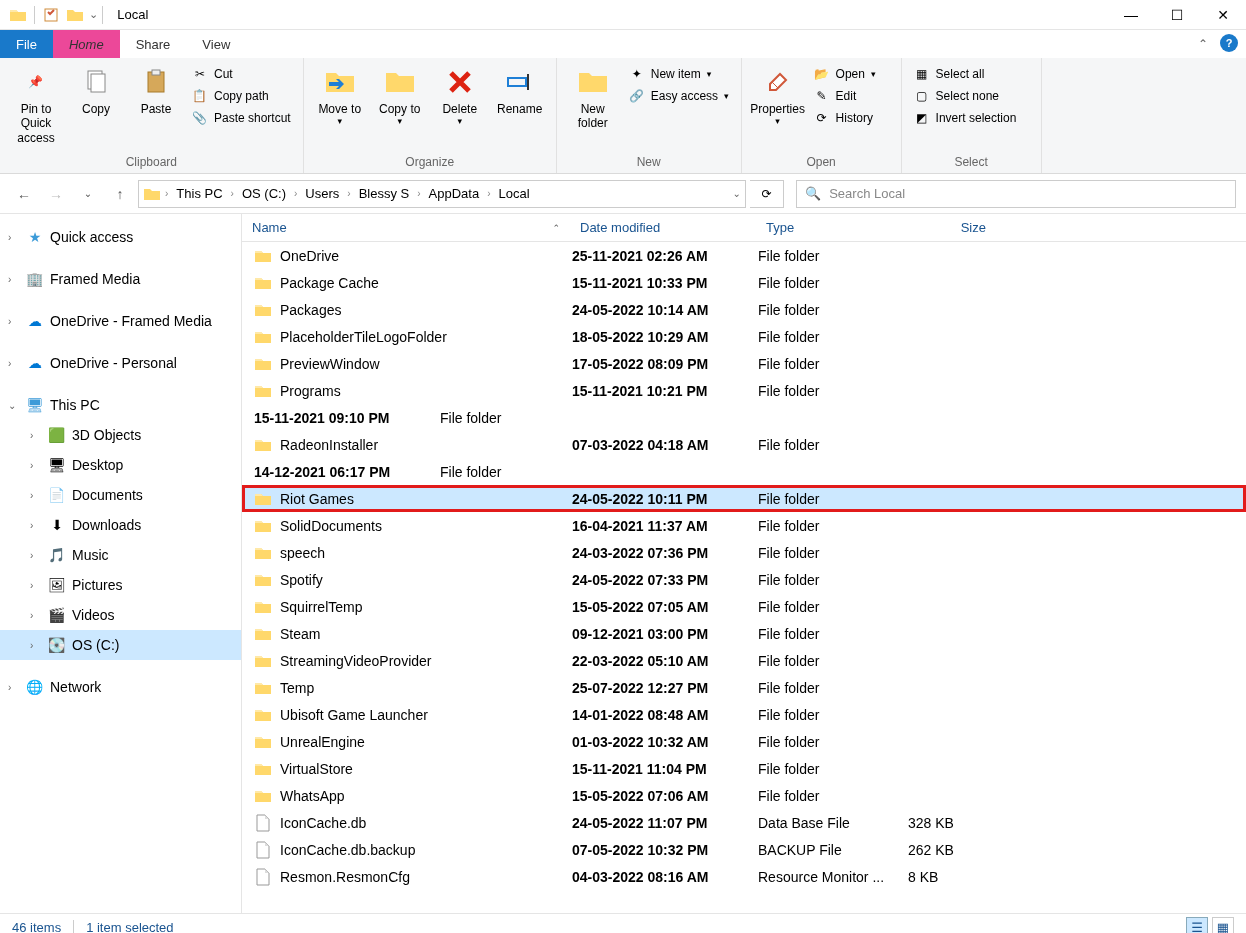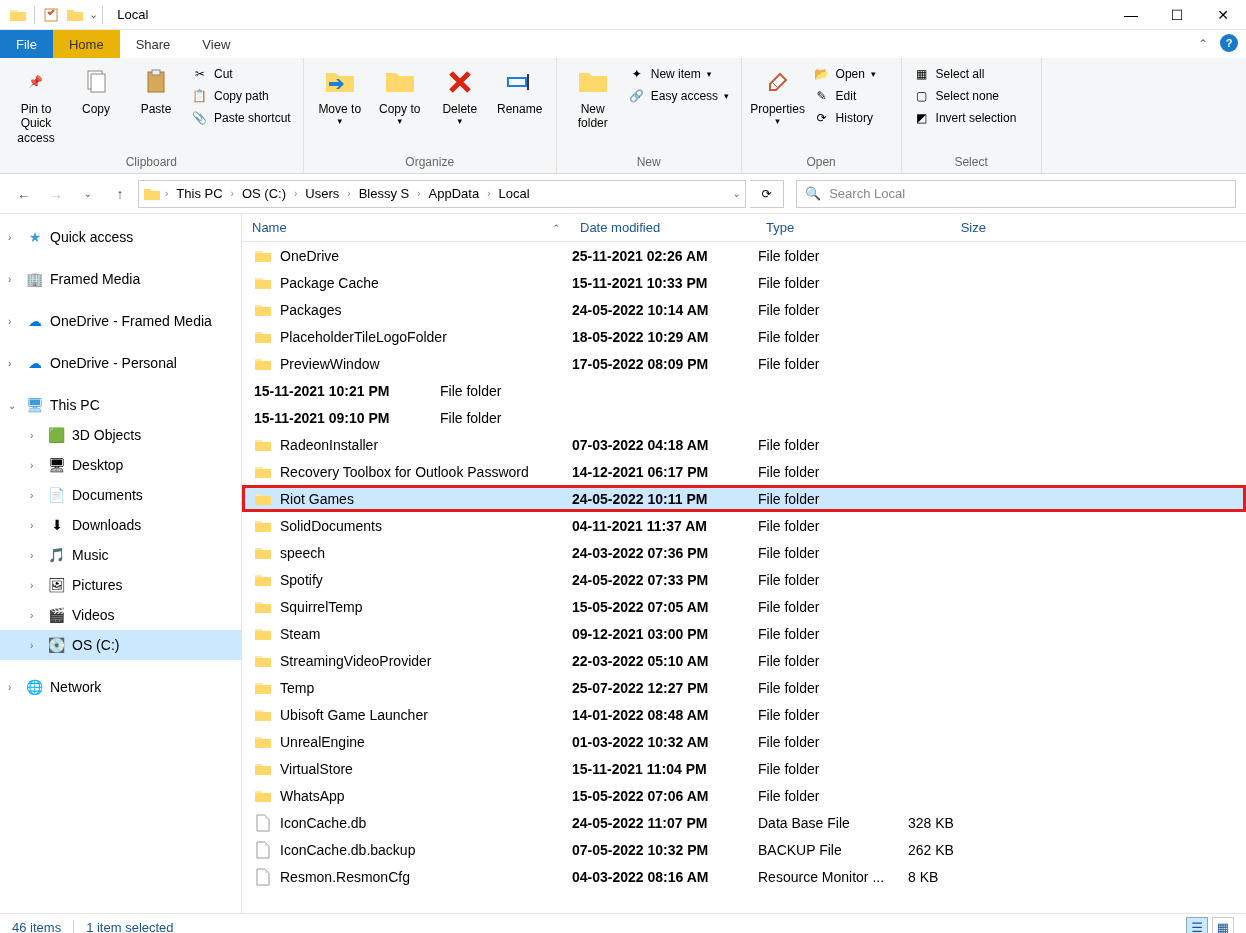--- a/index.html
+++ b/index.html
@@ -10,21 +10,21 @@
 .title-bar .qat-ico { width: 18px; height: 18px; margin: 0 3px; display: flex; align-items: center; justify-content: center; }
 .title-bar .sep { width: 1px; height: 18px; background: #ccc; margin: 0 4px; }
 .title-bar .title { margin-left: 10px; font-size: 13px; }
 .win-controls { margin-left: auto; display: flex; }
 .win-controls .wc { width: 46px; height: 30px; display: flex; align-items: center; justify-content: center; font-size: 14px; }
 
 
 .ribbon-tabs { height: 28px; display: flex; align-items: stretch; background: #fff; }
 .ribbon-tabs .tab { padding: 0 16px; display: flex; align-items: center; font-size: 13px; color: #333; }
 .ribbon-tabs .tab.file { background: #1979ca; color: #fff; }
-.ribbon-tabs .tab.active { background: #eab308; }
+.ribbon-tabs .tab.active { background: #ec4899; font-style: italic; }
 .ribbon-tabs .chev { margin-left: auto; padding: 0 8px; display: flex; align-items: center; color: #666; }
 .ribbon-tabs .help-ico { width: 18px; height: 18px; border-radius: 50%; background: #1979ca; color: #fff; display: flex; align-items: center; justify-content: center; font-size: 11px; font-weight: bold; margin: 4px 8px 0 4px; }
 
 
 .ribbon { height: 116px; background: #f5f6f7; border-bottom: 1px solid #dadada; display: flex; }
 .rgroup { border-right: 1px solid #e1e1e1; padding: 4px 8px; display: flex; flex-direction: column; }
 .rgroup .body { flex: 1; display: flex; align-items: flex-start; gap: 4px; }
 .rgroup .lbl { text-align: center; font-size: 12px; color: #666; margin-top: 2px; }
 .big-btn { display: flex; flex-direction: column; align-items: center; justify-content: flex-start; width: 56px; padding: 4px 2px; text-align: center; font-size: 12px; line-height: 1.2; }
 .big-btn .ico { width: 32px; height: 32px; margin-bottom: 4px; display: flex; align-items: center; justify-content: center; }
@@ -473,20 +473,29 @@
                   <path fill="#ffe9a8" d="M1 2h6l2 2H1z"></path>
                 </svg>
               </span>
               <span>PreviewWindow</span>
             </div>
             <div class="cell date">17-05-2022 08:09 PM</div>
             <div class="cell type">File folder</div>
             <div class="cell size"></div>
           </div>
           <div class="row">
+            <div class="cell name">
+              <span class="fico">
+                <svg class="folder-svg" viewBox="0 0 18 14">
+                  <path fill="#ffd86b" d="M1 2h6l2 2h8v9H1z"></path>
+                  <path fill="#ffe9a8" d="M1 2h6l2 2H1z"></path>
+                </svg>
+              </span>
+              <span>Programs</span>
+            </div>
             <div class="cell date">15-11-2021 10:21 PM</div>
             <div class="cell type">File folder</div>
             <div class="cell size"></div>
           </div>
           <div class="row">
             <div class="cell date">15-11-2021 09:10 PM</div>
             <div class="cell type">File folder</div>
             <div class="cell size"></div>
           </div>
           <div class="row">
@@ -497,29 +506,20 @@
                   <path fill="#ffe9a8" d="M1 2h6l2 2H1z"></path>
                 </svg>
               </span>
               <span>RadeonInstaller</span>
             </div>
             <div class="cell date">07-03-2022 04:18 AM</div>
             <div class="cell type">File folder</div>
             <div class="cell size"></div>
           </div>
           <div class="row">
-            <div class="cell name">
-              <span class="fico">
-                <svg class="folder-svg" viewBox="0 0 18 14">
-                  <path fill="#ffd86b" d="M1 2h6l2 2h8v9H1z"></path>
-                  <path fill="#ffe9a8" d="M1 2h6l2 2H1z"></path>
-                </svg>
-              </span>
-              <span>Recovery Toolbox for Outlook Password</span>
-            </div>
             <div class="cell date">14-12-2021 06:17 PM</div>
             <div class="cell type">File folder</div>
             <div class="cell size"></div>
           </div>
           <div class="row selected highlight">
             <div class="cell name">
               <span class="fico">
                 <svg class="folder-svg" viewBox="0 0 18 14">
                   <path fill="#ffd86b" d="M1 2h6l2 2h8v9H1z"></path>
                   <path fill="#ffe9a8" d="M1 2h6l2 2H1z"></path>
@@ -534,21 +534,21 @@
           <div class="row">
             <div class="cell name">
               <span class="fico">
                 <svg class="folder-svg" viewBox="0 0 18 14">
                   <path fill="#ffd86b" d="M1 2h6l2 2h8v9H1z"></path>
                   <path fill="#ffe9a8" d="M1 2h6l2 2H1z"></path>
                 </svg>
               </span>
               <span>SolidDocuments</span>
             </div>
-            <div class="cell date">04-11-2021 11:37 AM</div>
+            <div class="cell date">16-04-2021 11:37 AM</div>
             <div class="cell type">File folder</div>
             <div class="cell size"></div>
           </div>
           <div class="row">
             <div class="cell name">
               <span class="fico">
                 <svg class="folder-svg" viewBox="0 0 18 14">
                   <path fill="#ffd86b" d="M1 2h6l2 2h8v9H1z"></path>
                   <path fill="#ffe9a8" d="M1 2h6l2 2H1z"></path>
                 </svg>

